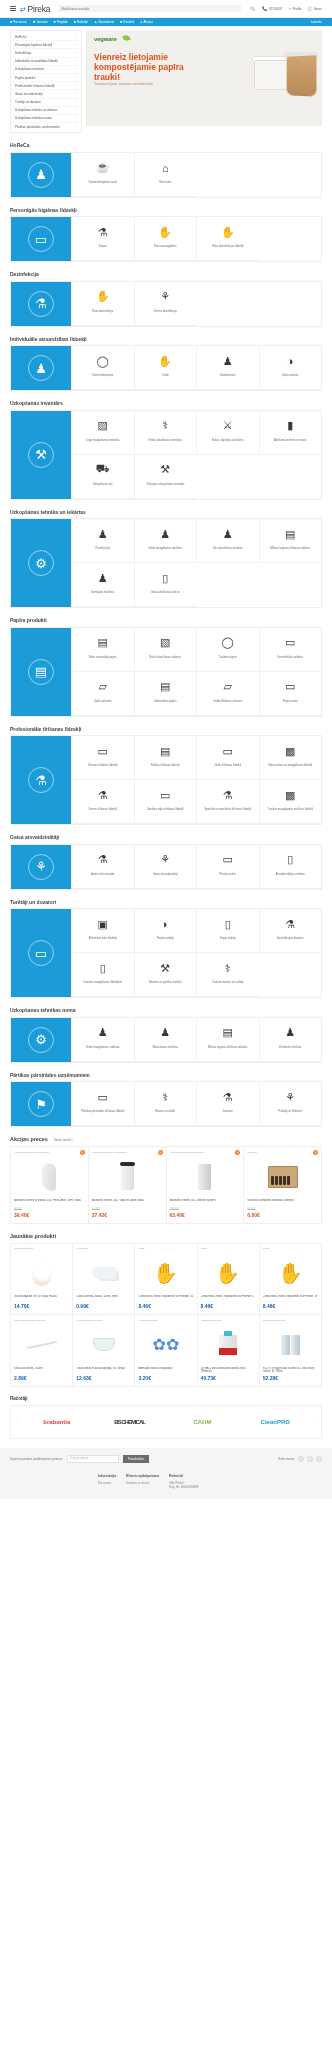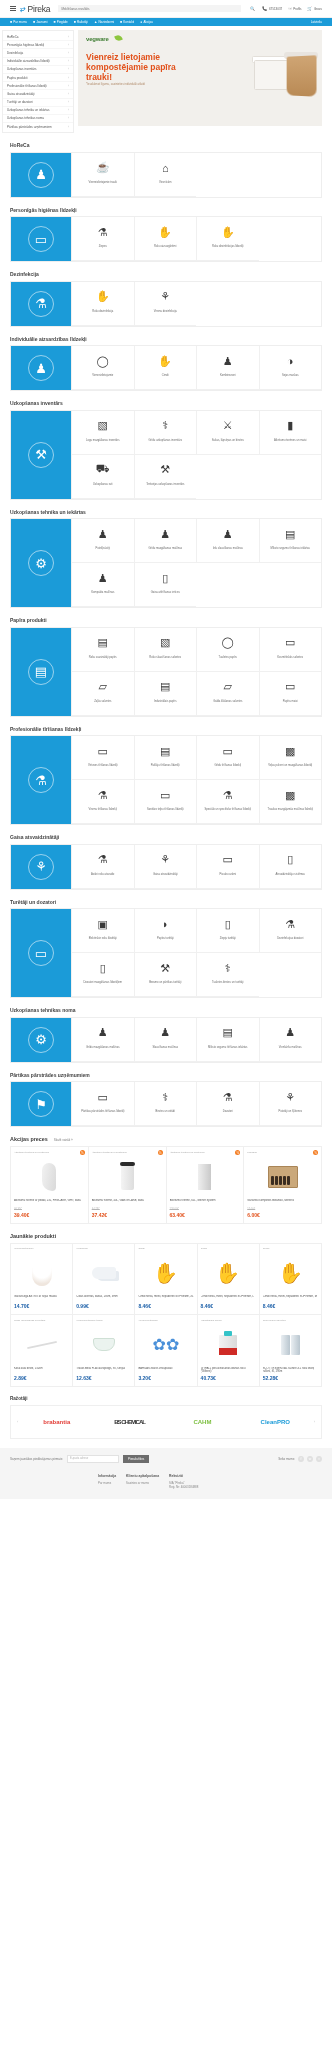--- a/index.html
+++ b/index.html
@@ -24,21 +24,21 @@
   .tb-item { display:flex; align-items:center; gap:1.2px; color:#5d5d5d; font-size:3px; white-space:nowrap;}
   .tb-ico { font-size:4.2px; color:#4a4a4a;}
 
   
   .nav { height:8px; background:#1b9bd8; display:flex; align-items:center; padding:0 10px; gap:6px;}
   .nav-item { display:flex; align-items:center; gap:1.2px; color:#fff; font-size:3px; white-space:nowrap;}
   .nav-ico { font-size:3.4px; opacity:.95;}
   .nav-lang { margin-left:auto; color:#fff; font-size:3px;}
 
   
-  .hero-row { display:flex; padding:4px 10px 0 2px; gap:4px;}
+  .hero-row { display:flex; padding:4px 10px 0 10px; gap:4px;}
   .catmenu { width:72px; background:#fff; border:1px solid #eee; padding:2px 0;}
   .cat-li { display:flex; justify-content:space-between; align-items:center; padding:1.6px 4px; font-size:3px; color:#555; border-bottom:1px solid #f6f6f6;}
   .cat-li:last-child{border-bottom:0;}
   .cat-li .ch { color:#bbb; font-size:3px;}
   .hero { flex:1; background:#f2f0ec; position:relative; overflow:hidden; height:96px;}
   .hero-logo { position:absolute; left:8px; top:6px; font-size:6px; color:#3f7d33; font-weight:bold; letter-spacing:-0.2px;}
   .hero-leaf { position:absolute; left:37px; top:4.5px; width:7px; height:6px; background:#8dc63f; border-radius:0 70% 0 70%; transform:rotate(-20deg);}
   .hero-h1 { position:absolute; left:8px; top:22px; font-size:8.5px; line-height:10px; color:#e2511b; font-weight:bold; width:105px;}
   .hero-sub { position:absolute; left:8px; top:52px; font-size:2.8px; color:#b08a6a;}
   .cup { position:absolute; right:6px; top:26px; width:30px; height:40px; background:linear-gradient(180deg,#cfa574,#b98a55); border-radius:2px 2px 7px 7px; transform:perspective(40px) rotateY(-6deg);}

